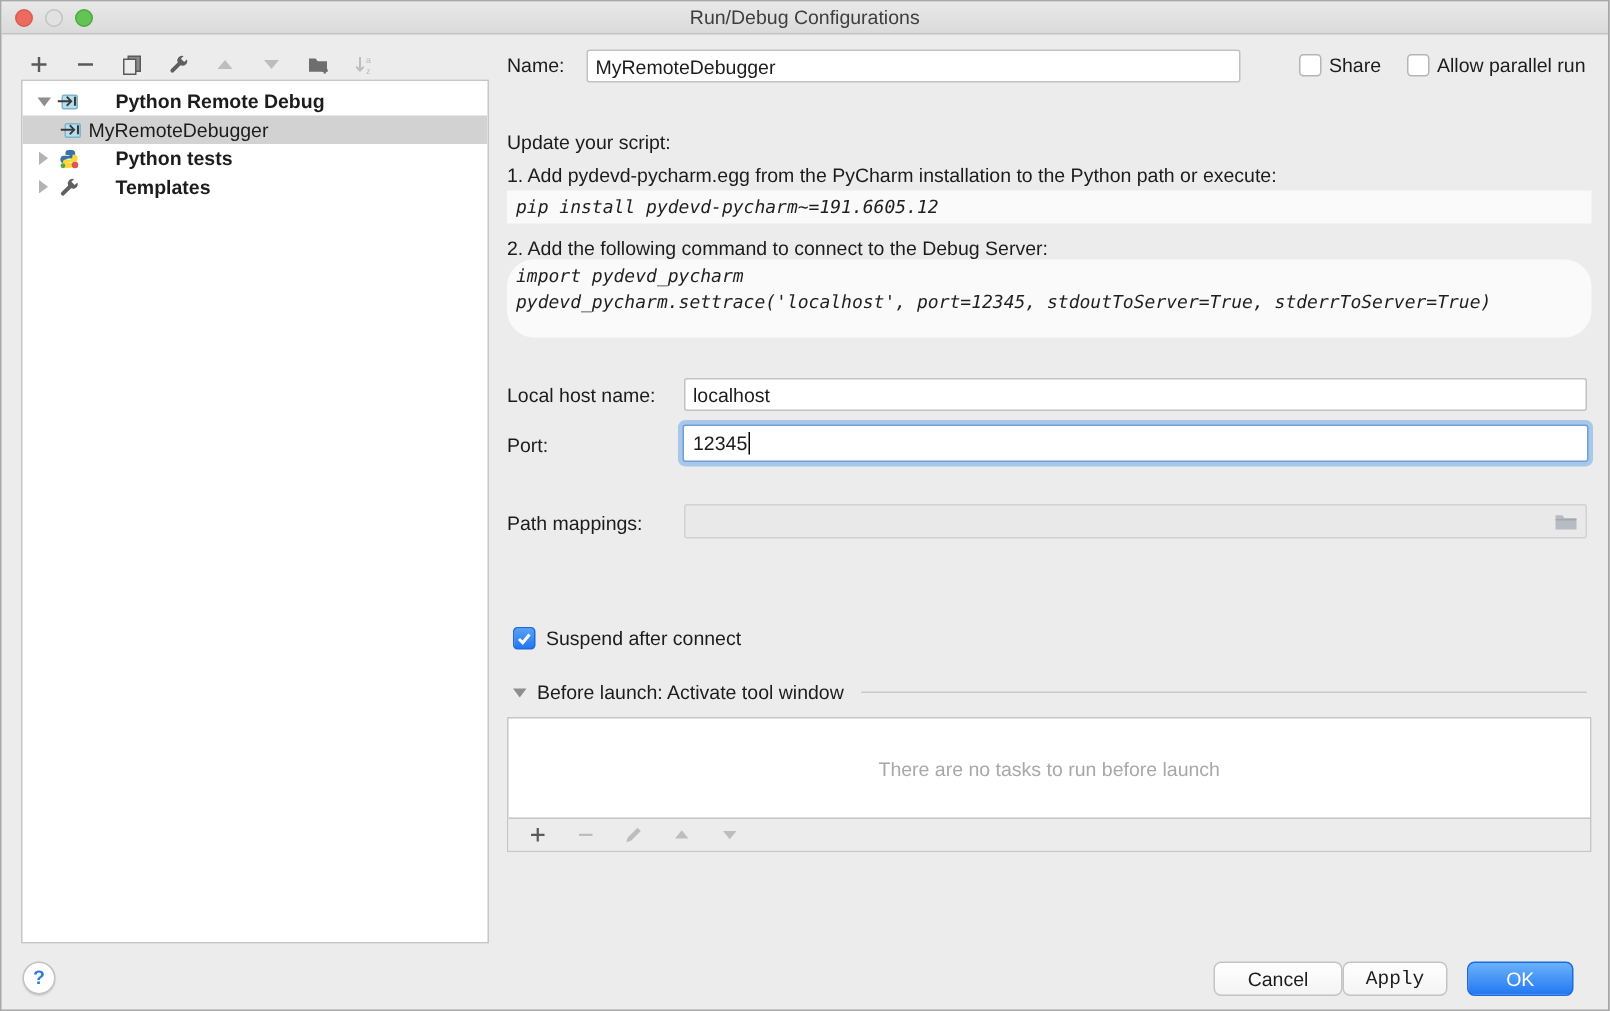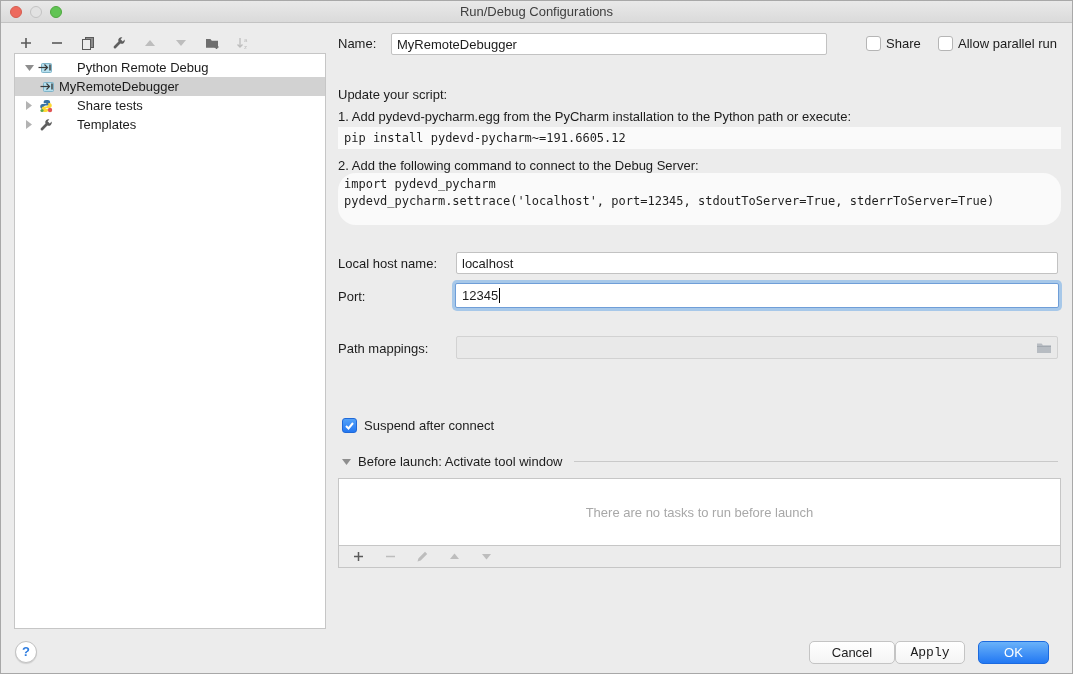--- a/index.html
+++ b/index.html
@@ -28,21 +28,21 @@
   .tb-btn { width:18px; height:18px; display:flex; align-items:center; justify-content:center; }
   .tree-panel {
     position:absolute; left:13px; top:52px; width:312px; height:576px;
     background:#ffffff; border:1px solid #c6c6c6; overflow:hidden;
   }
   .tree-row { position:relative; height:19px; display:flex; align-items:center; white-space:nowrap; }
   .tree-row.selected { background:#d2d2d2; }
   .tree-arrow { width:10px; display:flex; justify-content:center; margin-left:9px; }
   .tree-icon { width:15px; height:14px; margin-left:4px; display:flex; align-items:center; justify-content:center; }
   .tree-label { margin-left:4px; }
-  .tree-label.bold { font-weight:normal;padding-left:20px; }
+  .tree-label.bold { font-weight:bold;padding-left:20px; }
   .indent1 { margin-left:25px; }
   .help-btn {
     position:absolute; left:14px; top:640px; width:22px; height:22px; border-radius:50%;
     background:#ffffff; border:1px solid #c2c2c2; box-shadow:0 1px 1px rgba(0,0,0,0.12);
     color:#2f7de0; font-weight:bold; font-size:13px; text-align:center; line-height:20px;
   }
   
   .right-panel { position:absolute; left:337px; top:0; width:723px; height:674px; }
   .abs { position:absolute; }
   .lbl { color:#1c1c1c; }
@@ -55,21 +55,21 @@
   .name-input{ position:absolute; left:53px; top:0; width:436px; }
   .cb { width:15px; height:15px; border-radius:3px; display:inline-block; vertical-align:-3px; }
   .cb.off { background:#ffffff; border:1px solid #b5b5b5; }
   .cb.on  { background:linear-gradient(#54a2f8,#2478f2); border:1px solid #2069d8; }
   .cb.on svg { display:block; margin:1px auto 0; }
   .desc { left:0; }
   .d1 { top:63px; } .d2 { top:86px; } .s1 { top:108px; } .s2 { top:157px; }
   .codeblock {
     left:0; width:723px; background:#fafafa;
     font-family:"DejaVu Sans Mono", monospace; font-size:12px; color:#1f1f1f;
-    padding:3px 6px; line-height:17px;
+    padding:3px 6px; line-height:17px;font-style:italic;
   }
   .code1 { top:126px; height:22px; }
   .code2 { top:172px; height:52px;border-radius:18px; }
   .field-row-lbl { left:0; }
   .lh-lbl { top:255px; } .port-lbl { top:288px; } .pm-lbl { top:340px; }
   .lh-input { top:251px; left:118px; width:602px; }
   .port-input {
     top:282px; left:117px; width:604px; height:25px; background:#ffffff;
     border:1px solid #6f9ed8; border-radius:2px; box-shadow:0 0 0 3px #a7c8e9;
     display:flex; align-items:center; padding:0 6px; font-size:13px;
@@ -203,21 +203,21 @@
           </svg>
       </span>
       <span class="tree-icon">
         <svg width="14" height="14">
             <path fill="#3873a3" d="M7 1C5.2 1 4.7 1.9 4.7 2.9v1.4h2.6v.6H3.5C2.1 4.9 1.2 5.9 1.2 7.4c0 1.4.9 2.5 2.3 2.5h1.2V8.5c0-1.1.9-1.9 2-1.9h2.6c1 0 1.8-.8 1.8-1.8V2.9c0-1-.9-1.9-2.4-1.9H7z"></path>
             <path fill="#fdd835" d="M7 13c1.8 0 2.3-.9 2.3-1.9V9.7H6.7v-.6h3.8c1.4 0 2.3-1 2.3-2.5 0-1.4-.9-2.5-2.3-2.5H9.3v1.4c0 1.1-.9 1.9-2 1.9H4.7c-1 0-1.8.8-1.8 1.8v1.9c0 1 .9 1.9 2.4 1.9H7z"></path>
             <circle cx="11" cy="11" r="2.2" fill="#e05555"></circle>
             <circle cx="3" cy="11.5" r="1.6" fill="#57a64a"></circle>
           </svg>
       </span>
-      <span class="tree-label bold">Share tests</span>
+      <span class="tree-label bold">Python tests</span>
     </div>
     <div class="tree-row">
       <span class="tree-arrow">
         <svg width="8" height="9">
             <polygon points="1,0 7,4.5 1,9" fill="#b3b3b3"></polygon>
           </svg>
       </span>
       <span class="tree-icon">
         <svg width="14" height="14">
             <path d="M12.6 3.6a3.1 3.1 0 0 1-4.2 3.9L4 11.9a1.35 1.35 0 1 1-1.9-1.9l4.4-4.4a3.1 3.1 0 0 1 3.9-4.2L8.6 3.2l2.2 2.2 1.8-1.8z" fill="#5f5f5f"></path>

